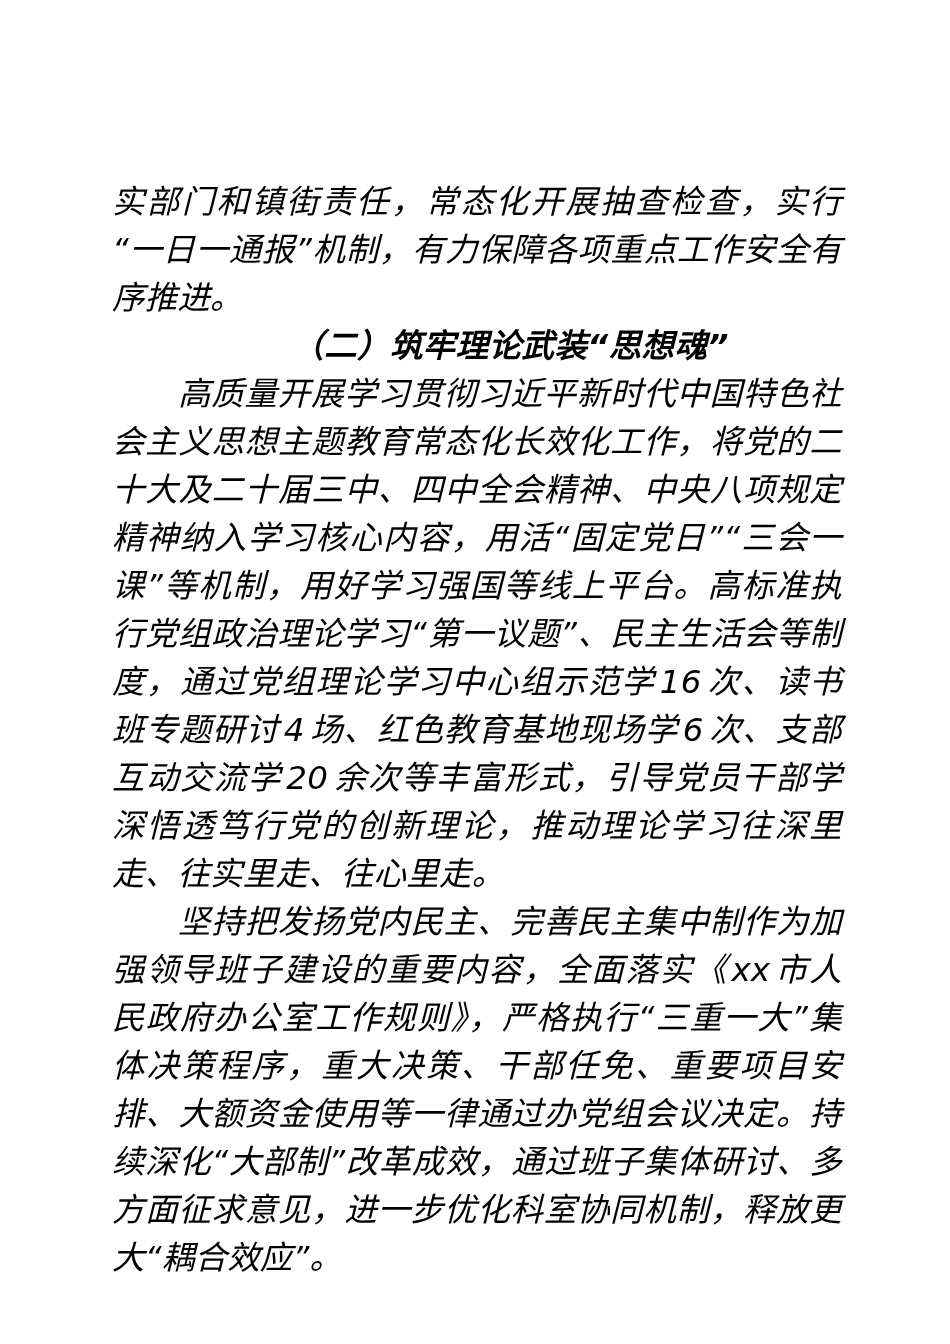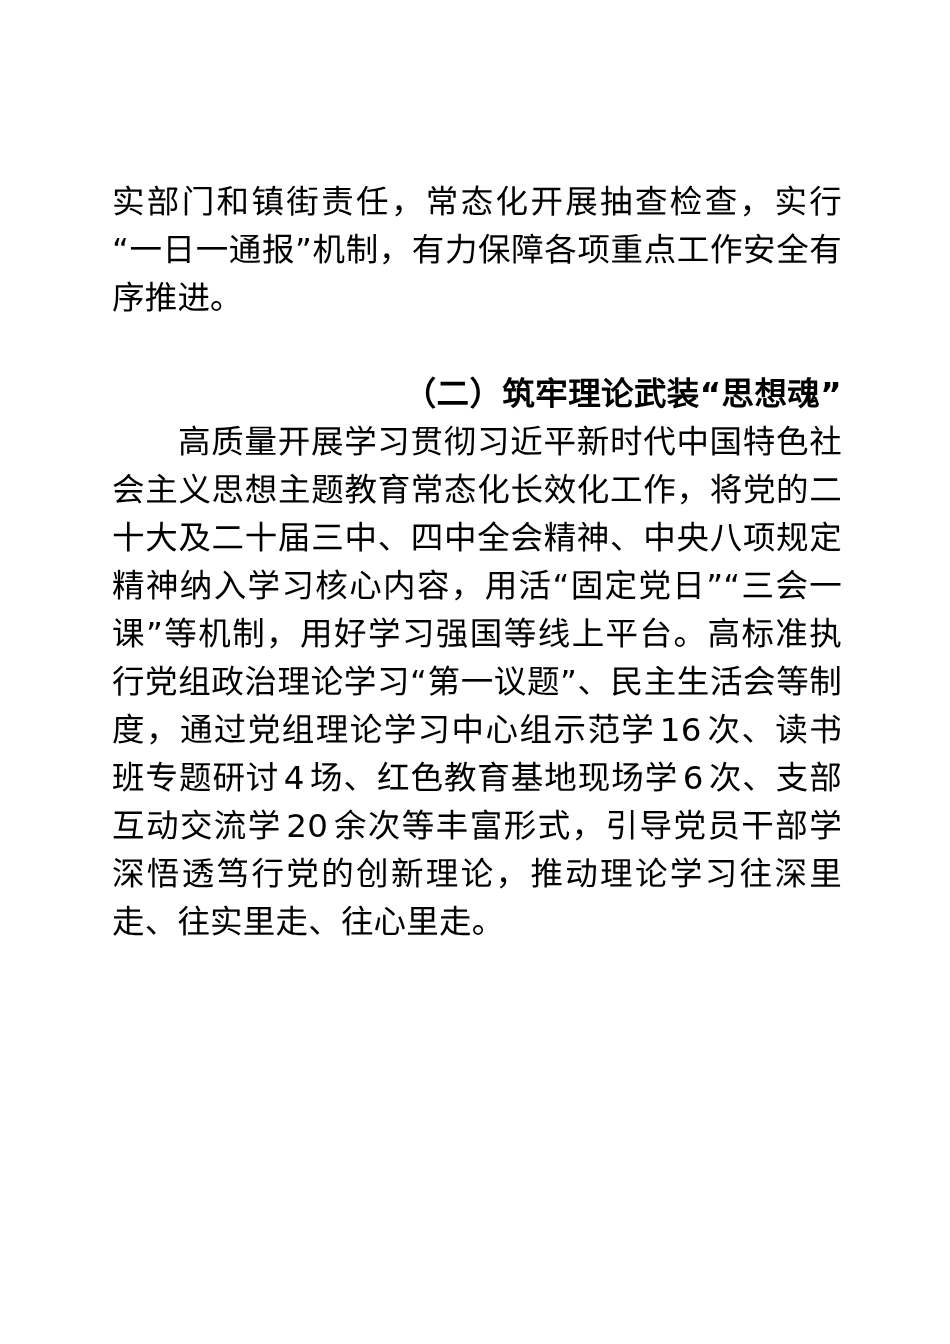--- a/index.html
+++ b/index.html
@@ -45,38 +45,38 @@
     text-indent: 66px;
   }
 
   .para.no-indent {
     text-indent: 0;
   }
 
   .heading {
     font-weight: 700;
     text-indent: 66px;
-    text-align: right;
+    text-align: center;
     letter-spacing: 0.4px;
-    margin-top: 48px;
   }
 
   
   .num {
     padding: 0 0.14em;
     font-family: "DejaVu Sans", "Liberation Sans", sans-serif;
   }
 
   .lat {
     padding: 0 0.10em;
     font-family: "DejaVu Sans", "Liberation Sans", sans-serif;
   }
 </style>
 </head>
 <body>
 
 <div class="page" style="background: rgb(255, 255, 255);">
-  <div class="doc-body" style="color: rgb(0, 0, 0);">
+  <div class="doc-body" style="color: rgb(0, 0, 0); font-style: italic;">
       <p class="para no-indent">实部门和镇街责任，常态化开展抽查检查，实行“一日一通报”机制，有力保障各项重点工作安全有序推进。</p>
       <p class="heading">（二）筑牢理论武装“思想魂”</p>
       <p class="para"><span>高质量开展学习贯彻习近平新时代中国特色社会主义思想主题教育常态化长效化工作，将党的二十大及二十届三中、四中全会精神、中央八项规定精神纳入学习核心内容，用活“固定党日”“三会一课”等机制，用好学习强国等线上平台。高标准执行党组政治理论学习“第一议题”、民主生活会等制度，通过党组理论学习中心组示范学</span><span class="num">16</span><span>次、读书班专题研讨</span><span class="num">4</span><span>场、红色教育基地现场学</span><span class="num">6</span><span>次、支部互动交流学</span><span class="num">20</span><span>余次等丰富形式，引导党员干部学深悟透笃行党的创新理论，推动理论学习往深里走、往实里走、往心里走。</span></p>
+      <p class="para"><span>坚持把发扬党内民主、完善民主集中制作为加强领导班子建设的重要内容，全面落实《</span><span class="lat">xx</span><span>市人民政府办公室工作规则》，严格执行“三重一大”集体决策程序，重大决策、干部任免、重要项目安排、大额资金使用等一律通过办党组会议决定。持续深化“大部制”改革成效，通过班子集体研讨、多方面征求意见，进一步优化科室协同机制，释放更大“耦合效应”。</span></p>
     </div>
 </div>
 
 </body></html>

